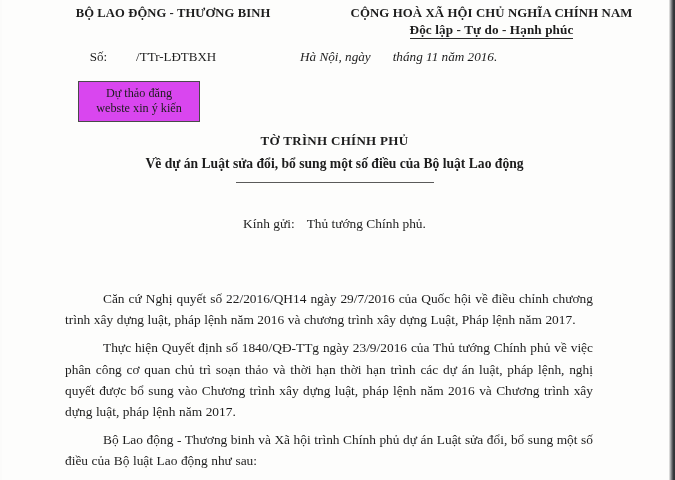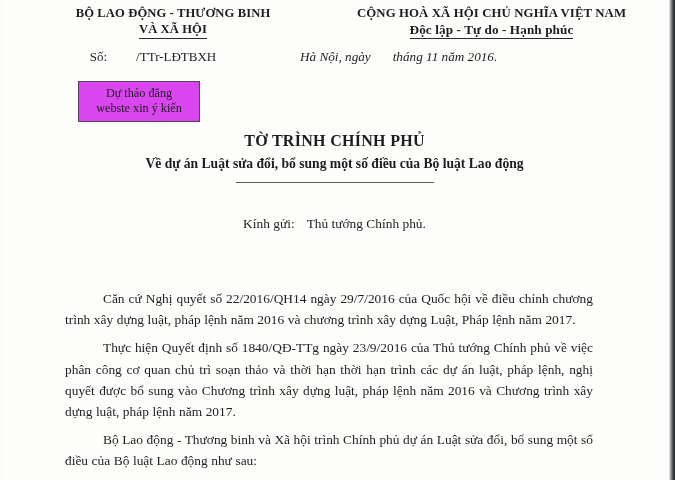--- a/index.html
+++ b/index.html
@@ -135,21 +135,21 @@
   
   .title-block {
     position: absolute;
     top: 131px;
     left: 0;
     width: 669px;
     text-align: center;
   }
   .doc-title {
     font-weight: bold;
-    font-size: 16px;
+    font-size: 13px;
     letter-spacing: 0.3px;
     line-height: 20px;
   }
   .doc-subtitle {
     font-weight: bold;
     font-size: 13.6px;
     line-height: 20px;
     margin-top: 3px;
     white-space: nowrap;
   }
@@ -196,26 +196,23 @@
 </head>
 <body>
 
 <div class="page">
 
   <div class="scan-edge-left"></div>
 
   <div class="header">
     <div class="header-left">
       <div class="org-line1">BỘ LAO ĐỘNG - THƯƠNG BINH</div>
-      <div class="org-line2">
-        <span class="ul-short">VÀ XÃ HỘI</span>
-      </div>
     </div>
     <div class="header-right">
-      <div class="nation-line1">CỘNG HOÀ XÃ HỘI CHỦ NGHĨA VIỆT NAM</div>
+      <div class="nation-line1">CỘNG HOÀ XÃ HỘI CHỦ NGHĨA CHÍNH NAM</div>
       <div class="nation-line2">
         <span class="ul-short">Độc lập - Tự do - Hạnh phúc</span>
       </div>
     </div>
   </div>
 
   <div class="meta-row">
     <div class="meta-left">
       <span class="so-label">Số:</span><span>/TTr-LĐTBXH</span>
     </div>

